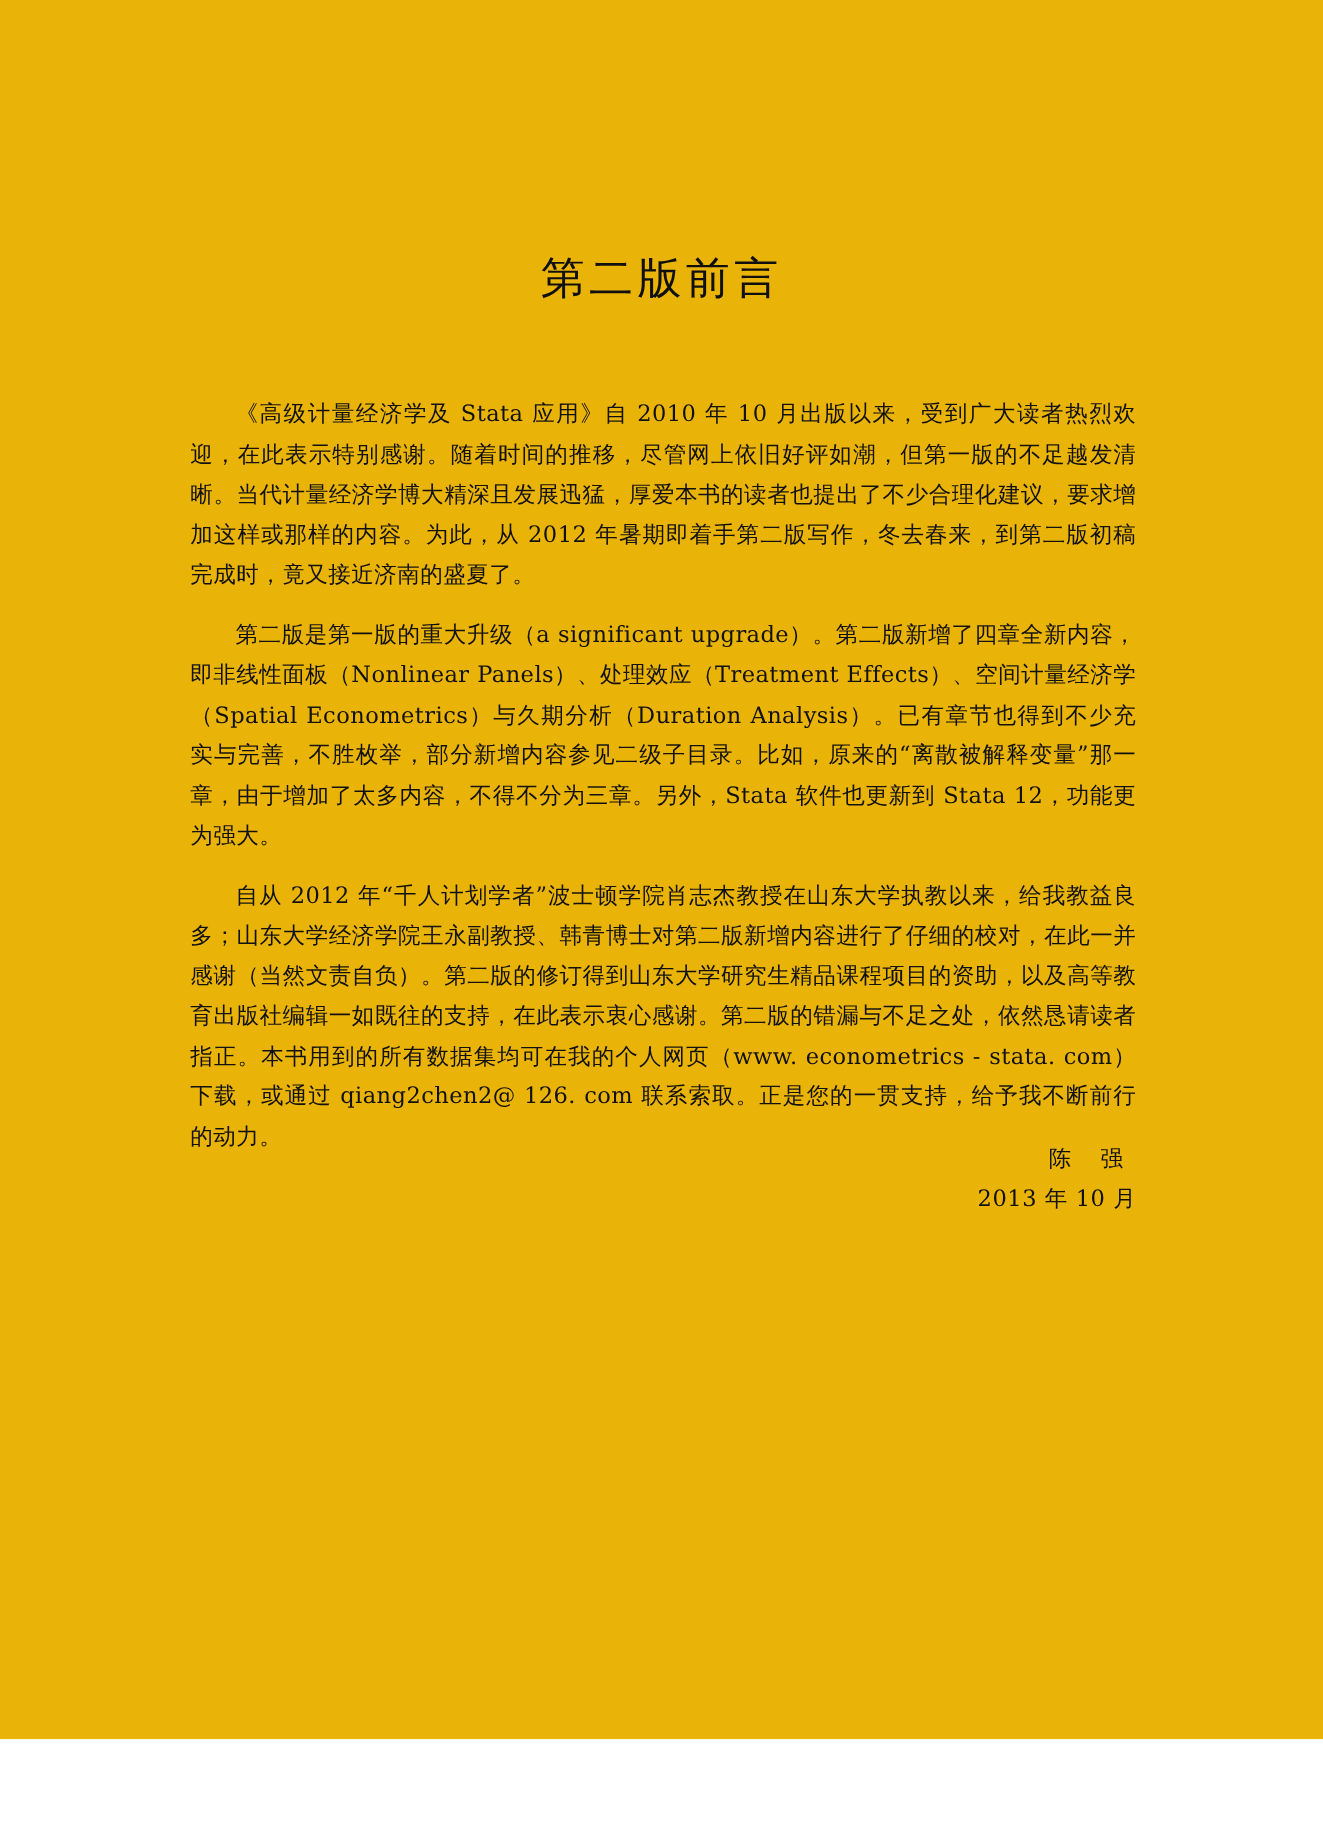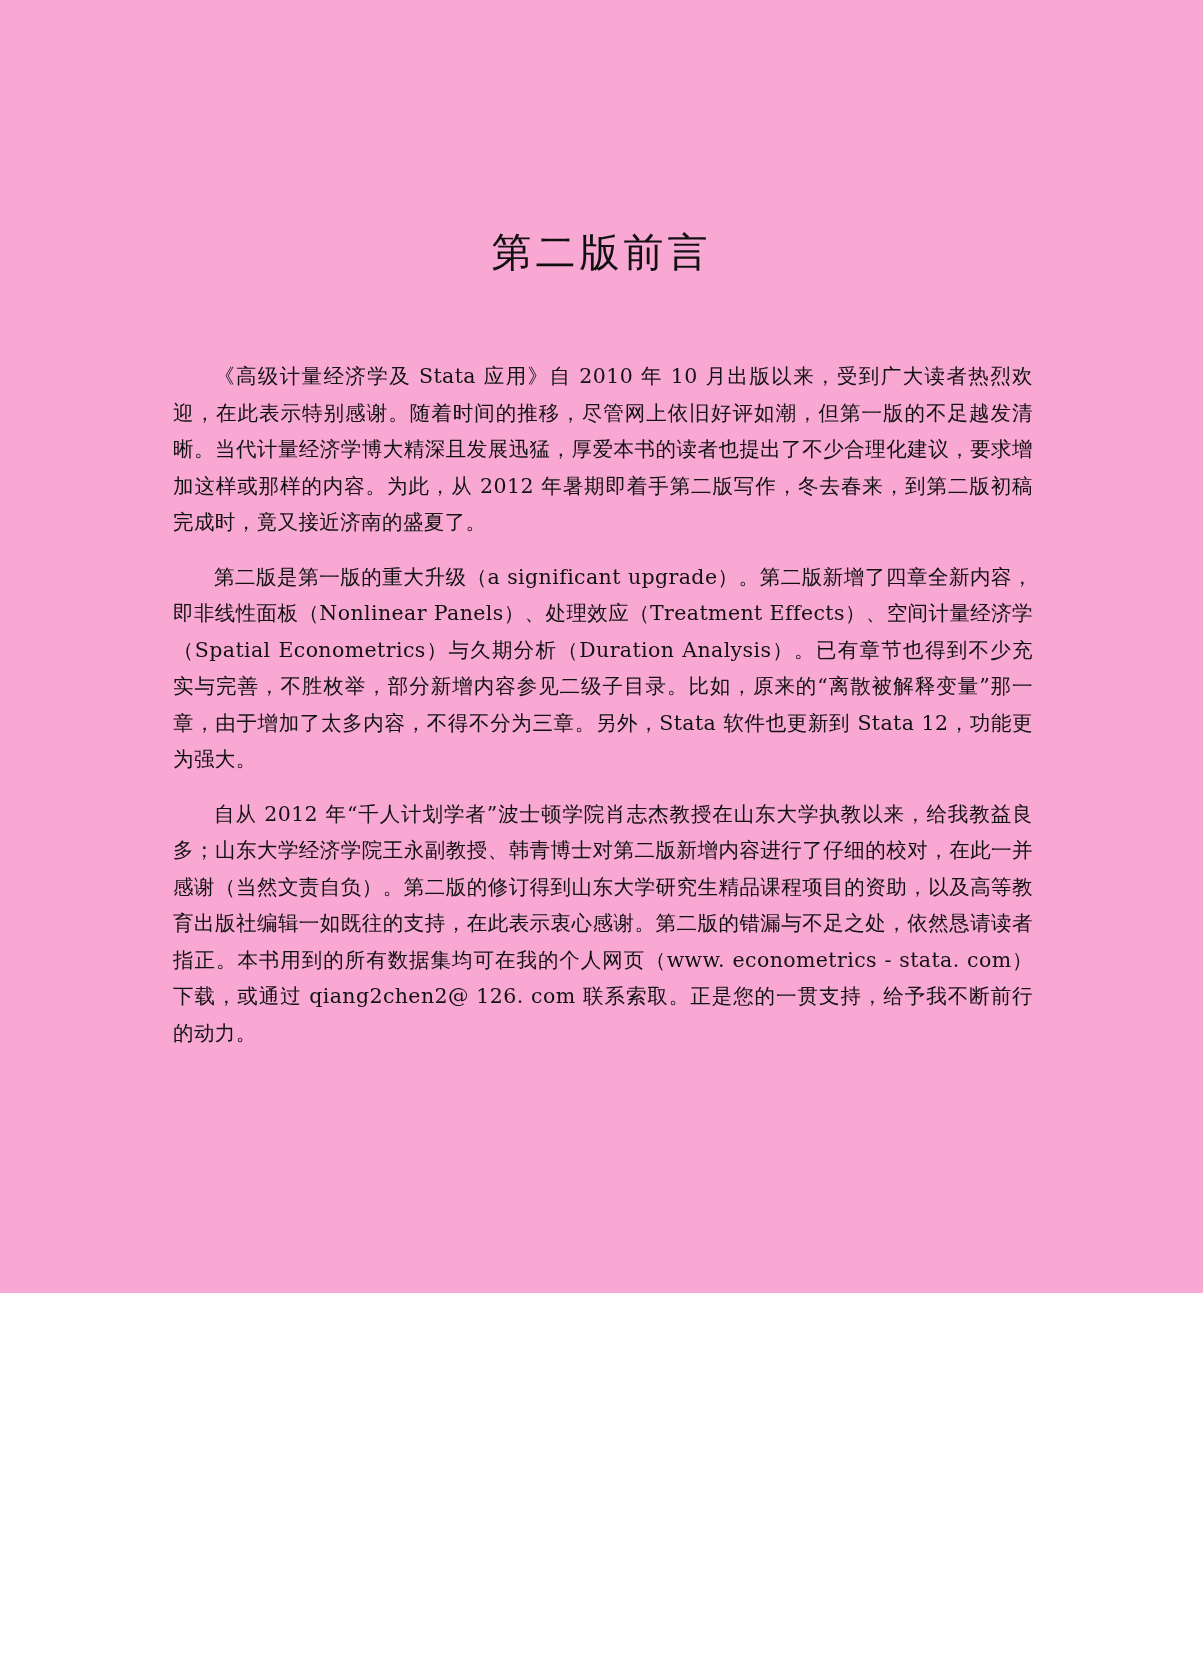--- a/index.html
+++ b/index.html
@@ -13,22 +13,22 @@
     font-family: "Liberation Serif", "DejaVu Serif", serif;
     color: #1a1a1a;
     position: relative;
     overflow: hidden;
   }
   .page {
     position: absolute;
     left: 0;
     top: 0;
     width: 1203px;
-    height: 1293px;
-    background: #f9a8d4;
+    height: 1581px;
+    background: #eab308;
   }
   .page-title {
     text-align: center;
     font-size: 40px;
     letter-spacing: 4px;
     font-weight: 500;
     margin: 0;
     padding-top: 225px;
     font-family: "DejaVu Serif", "Liberation Serif", serif;
     color: #101010;
@@ -78,15 +78,17 @@
 
   <h1 class="page-title">第二版前言</h1>
 
   <div class="body-block">
     <p class="para">《高级计量经济学及 Stata 应用》自 2010 年 10 月出版以来，受到广大读者热烈欢迎，在此表示特别感谢。随着时间的推移，尽管网上依旧好评如潮，但第一版的不足越发清晰。当代计量经济学博大精深且发展迅猛，厚爱本书的读者也提出了不少合理化建议，要求增加这样或那样的内容。为此，从 2012 年暑期即着手第二版写作，冬去春来，到第二版初稿完成时，竟又接近济南的盛夏了。</p>
     <p class="para">第二版是第一版的重大升级（a significant upgrade）。第二版新增了四章全新内容，即非线性面板（Nonlinear Panels）、处理效应（Treatment Effects）、空间计量经济学（Spatial Econometrics）与久期分析（Duration Analysis）。已有章节也得到不少充实与完善，不胜枚举，部分新增内容参见二级子目录。比如，原来的“离散被解释变量”那一章，由于增加了太多内容，不得不分为三章。另外，Stata 软件也更新到 Stata 12，功能更为强大。</p>
     <p class="para">自从 2012 年“千人计划学者”波士顿学院肖志杰教授在山东大学执教以来，给我教益良多；山东大学经济学院王永副教授、韩青博士对第二版新增内容进行了仔细的校对，在此一并感谢（当然文责自负）。第二版的修订得到山东大学研究生精品课程项目的资助，以及高等教育出版社编辑一如既往的支持，在此表示衷心感谢。第二版的错漏与不足之处，依然恳请读者指正。本书用到的所有数据集均可在我的个人网页（www. econometrics - stata. com）下载，或通过 qiang2chen2@ 126. com 联系索取。正是您的一贯支持，给予我不断前行的动力。</p>
   </div>
 
   <div class="signature">
+    <span class="sig-name">陈 强</span>
+    <span class="sig-date">2013 年 10 月</span>
   </div>
 
 </div>
 
 </body></html>

